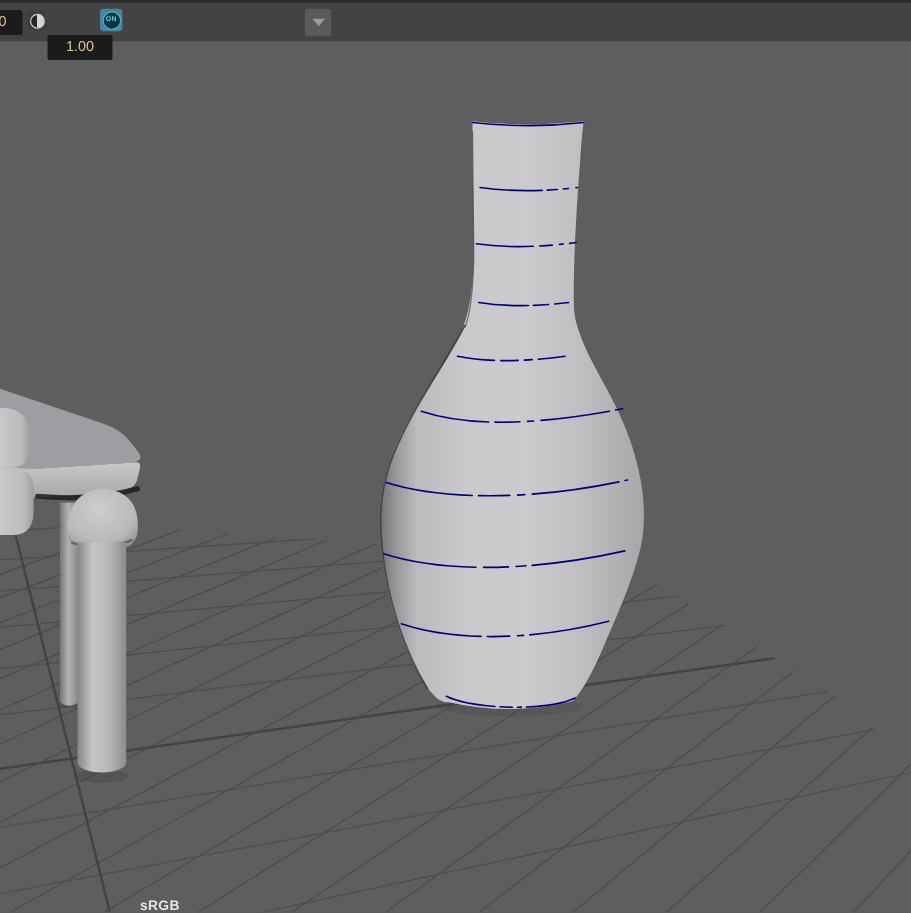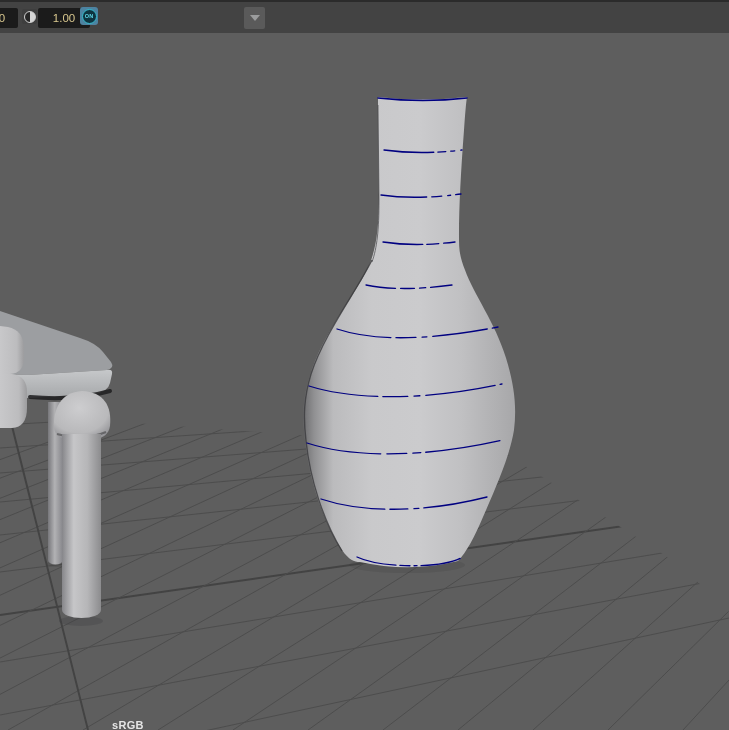--- a/index.html
+++ b/index.html
@@ -18,21 +18,21 @@
     background:var(--toolbar-top-strip,#2b2b2b);
   }
   .tfield{
     position:absolute;top:8px;height:20px;
     background:var(--field-bg,#1b1b1b);
     border-radius:2px;
     color:var(--field-text,#d8c78e);
     font-size:11.5px;line-height:20px;text-align:center;
   }
   .exposure{left:-14px;width:32px;}
-  .gamma{left:38px;width:52px;}
+  .gamma{left:38px;width:52px;margin-top:20px;}
   .icon-btn{
     position:absolute;left:22px;top:9px;width:15px;height:15px;
     background:#3e3e3e;border-radius:2px;
     display:flex;align-items:center;justify-content:center;
   }
   .contrast-glyph{
     width:10px;height:10px;border-radius:50%;
     border:1px solid #cfcfcf;
     background:linear-gradient(90deg,#262626 50%,#d6d6d6 50%);
   }

